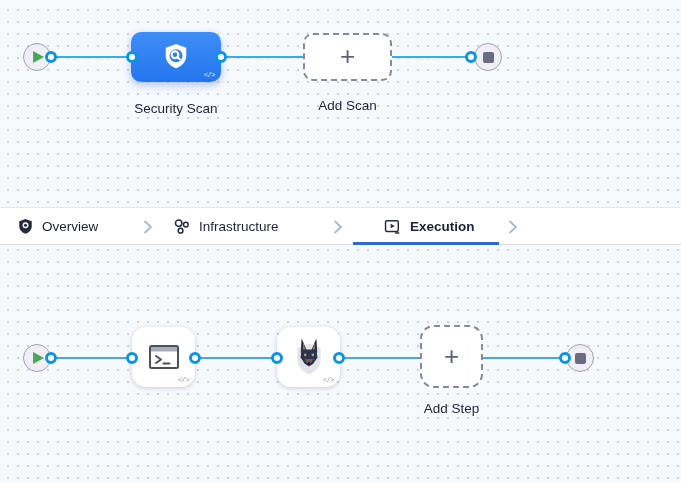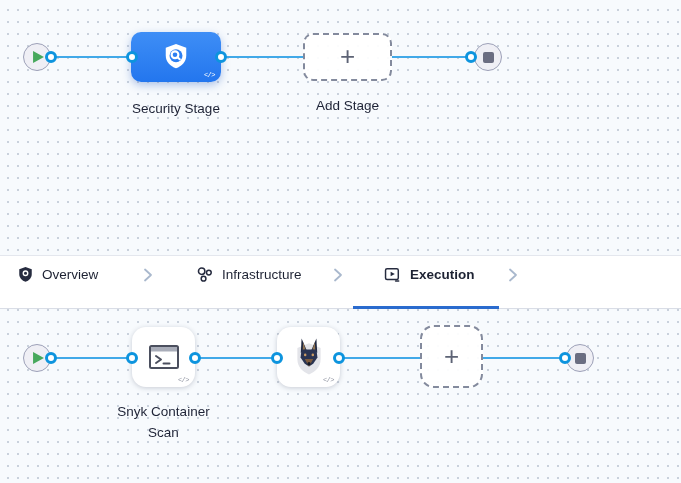--- a/index.html
+++ b/index.html
@@ -56,23 +56,23 @@
   .add-box .plus{font-size:26px;font-weight:300;line-height:1;margin-top:-2px;}
   #add-stage-box{left:303px;top:33px;width:89px;height:48px;border-radius:10px;}
   #add-step-box{left:420px;top:325px;width:63px;height:63px;border-radius:14px;}
   
   .node-label{
     position:absolute;font-size:13.5px;line-height:21px;color:#1e2336;
     text-align:center;z-index:3;
   }
   
   #tab-bar{
-    position:absolute;left:0;top:207px;width:681px;height:54px;
+    position:absolute;left:0;top:207px;width:681px;height:38px;
     background:#ffffff;border-top:1px solid #e4e7ee;border-bottom:1px solid #d9dde6;
-    box-sizing:border-box;z-index:6;margin-top:48px;
+    box-sizing:border-box;z-index:6;
   }
   .tab{
     position:absolute;top:0;height:37px;display:flex;align-items:center;gap:9px;
     font-size:13.5px;color:#1d2233;font-weight:500;cursor:pointer;
   }
   .tab.active{font-weight:700;}
   .tab-sep{position:absolute;top:12px;width:10px;height:14px;}
   #tab-underline{
     position:absolute;left:353px;bottom:-1px;width:146px;height:3.5px;background:#2a6bce;
   }
@@ -109,38 +109,38 @@
 
   <div class="term-node" style="left:474px;top:43px;">
     <div class="stop-square"></div>
   </div>
 
   <div class="port" style="left:45px;top:51px;"></div>
   <div class="port" style="left:126px;top:51px;"></div>
   <div class="port" style="left:215px;top:51px;"></div>
   <div class="port" style="left:465px;top:51px;"></div>
 
-  <div class="node-label" style="left:107px;top:98px;width:138px;">Security Stage</div>
-  <div class="node-label" style="left:302px;top:95px;width:91px;">Add Stage</div>
+  <div class="node-label" style="left:107px;top:98px;width:138px;">Security Scan</div>
+  <div class="node-label" style="left:302px;top:95px;width:91px;">Add Scan</div>
 
   <div id="tab-bar">
 
     <div class="tab" style="left:18px;">
       <svg width="15" height="17" viewBox="0 0 24 26">
         <path d="M12 1l10 3.6v7.4c0 6.2-4.4 10.6-10 12.5C6.4 22.6 2 18.2 2 12V4.6z" fill="#262b3f"></path>
         <circle cx="12" cy="11" r="3.6" fill="none" stroke="#ffffff" stroke-width="2.2"></circle>
       </svg>
       <span>Overview</span>
     </div>
 
     <svg class="tab-sep" style="left:143px;" viewBox="0 0 10 14">
       <polyline points="2,1.5 8,7 2,12.5" fill="none" stroke="#a9b8cd" stroke-width="1.8" stroke-linecap="round" stroke-linejoin="round"></polyline>
     </svg>
 
-    <div class="tab" style="left:196px;">
+    <div class="tab" style="left:173px;">
       <svg width="17" height="17" viewBox="0 0 18 18">
         <circle cx="6" cy="5.6" r="3.4" fill="none" stroke="#262b3f" stroke-width="1.6"></circle>
         <circle cx="13.6" cy="7" r="2.5" fill="none" stroke="#262b3f" stroke-width="1.6"></circle>
         <circle cx="8" cy="13.4" r="2.5" fill="none" stroke="#262b3f" stroke-width="1.6"></circle>
       </svg>
       <span>Infrastructure</span>
     </div>
 
     <svg class="tab-sep" style="left:333px;" viewBox="0 0 10 14">
       <polyline points="2,1.5 8,7 2,12.5" fill="none" stroke="#a9b8cd" stroke-width="1.8" stroke-linecap="round" stroke-linejoin="round"></polyline>
@@ -208,15 +208,15 @@
     <div class="stop-square"></div>
   </div>
 
   <div class="port" style="left:45px;top:352px;"></div>
   <div class="port" style="left:126px;top:352px;"></div>
   <div class="port" style="left:189px;top:352px;"></div>
   <div class="port" style="left:271px;top:352px;"></div>
   <div class="port" style="left:333px;top:352px;"></div>
   <div class="port" style="left:559px;top:352px;"></div>
 
-  <div class="node-label" style="left:113px;top:401px;width:101px;">Snyk Container Scan</div>
+  <div class="node-label" style="left:411px;top:398px;width:81px;">Add Step</div>
 
 </div>
 
 </body></html>

